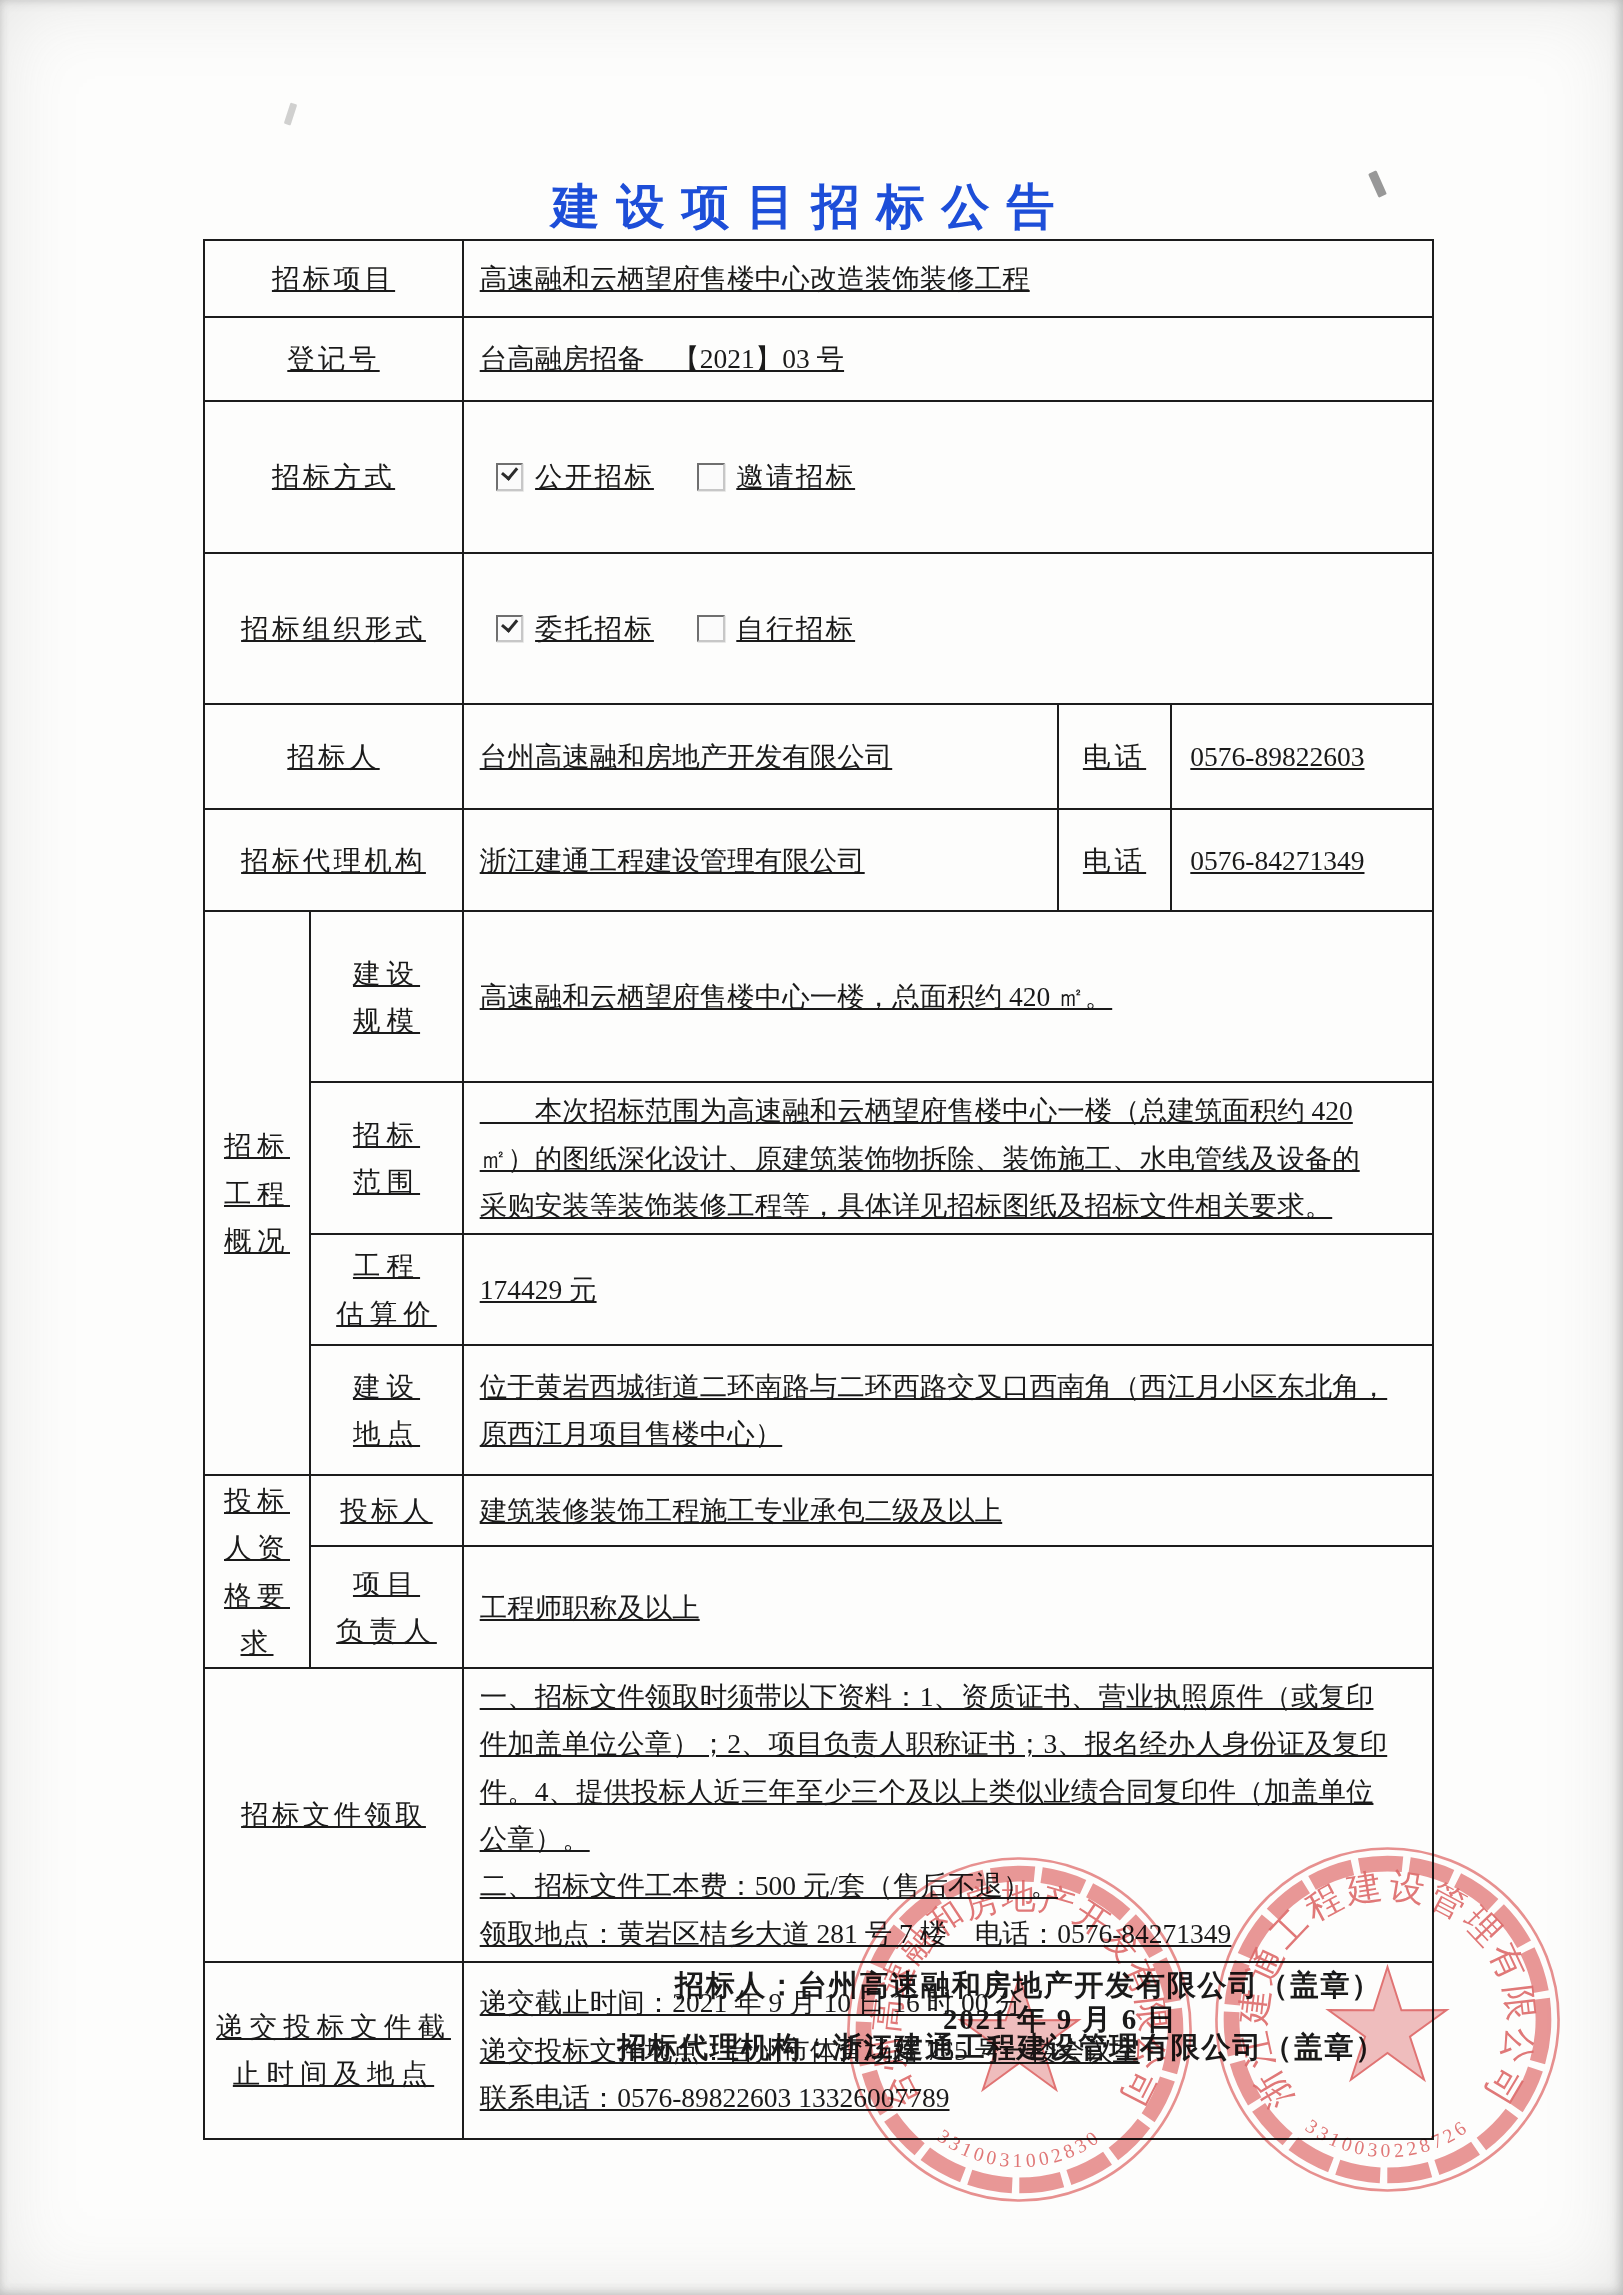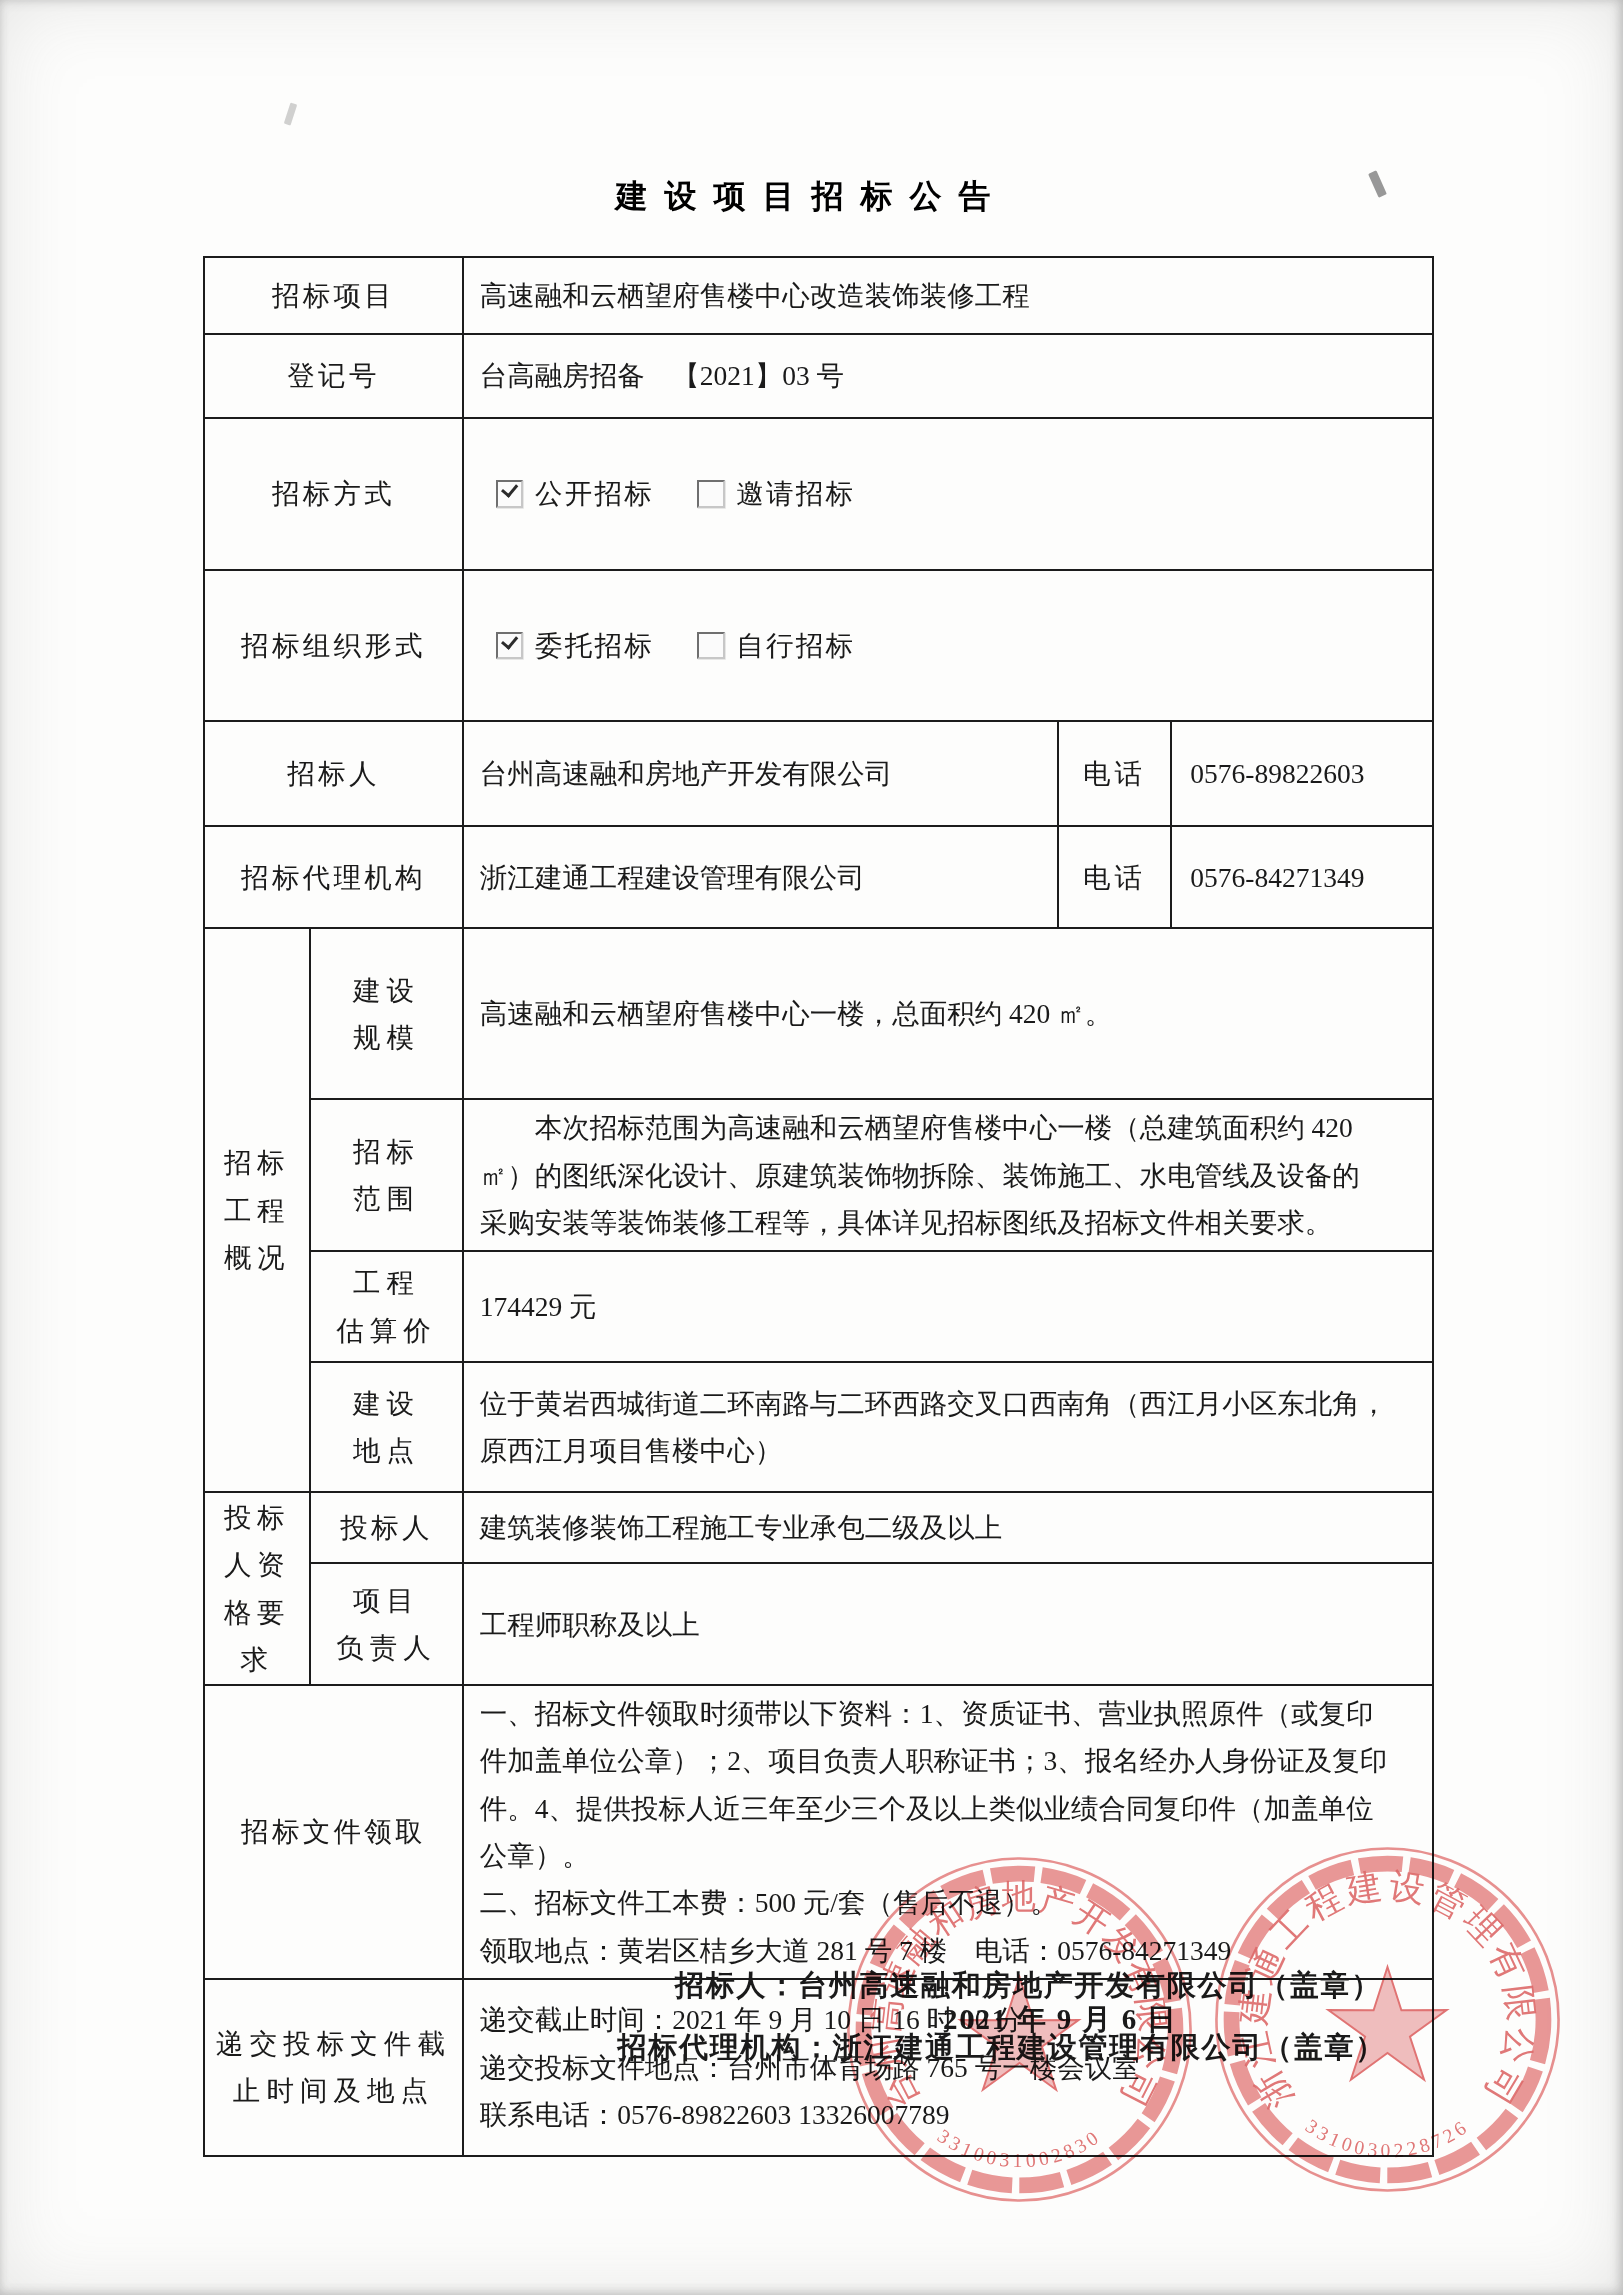--- a/index.html
+++ b/index.html
@@ -6,25 +6,25 @@
   .page{
     position:relative;width:1623px;height:2295px;background:#fdfdfc;
     font-family:"Liberation Serif","DejaVu Serif",serif;color:#1a1a1a;
     overflow:hidden;
     box-shadow:inset 0 0 79px rgba(120,120,120,.18), inset -3.9px 0 11.8px rgba(100,100,100,.25), inset 0 -2.6px 9.2px rgba(100,100,100,.2);
   }
   .scan-mark{position:absolute;background:#9a9a9a;opacity:.45;border-radius:1.3px;}
   .title{
     position:absolute;top:175px;left:0;width:100%;text-align:center;
     font-family:"Liberation Sans","DejaVu Sans",sans-serif;
-    font-size:32px;font-weight:700;letter-spacing:17px;color:#000000;
+    font-size:48px;font-weight:700;letter-spacing:17px;color:#1d4ed8;
   }
   table.doc{
-    position:absolute;left:203px;top:256px;width:1228px;height:1699px;
-    border-collapse:collapse;table-layout:fixed;
+    position:absolute;left:203px;top:239px;width:1228px;height:1699px;
+    border-collapse:collapse;table-layout:fixed;text-decoration:underline;
   }
   table.doc td{
     border:2px solid #1c1c1c;vertical-align:middle;
     font-size:27.5px;line-height:1.72;overflow:hidden;
   }
   table.doc{border:2.6px solid #151515;}
   td.lab{text-align:center;letter-spacing:.12em;}
   td.vlab{text-align:center;white-space:pre-line;letter-spacing:.22em;line-height:1.85;}
   td.grp{text-align:center;white-space:pre-line;letter-spacing:.2em;line-height:1.85;}
   td.val{padding:3.9px 13px 3.9px 15.7px;white-space:pre-line;}

